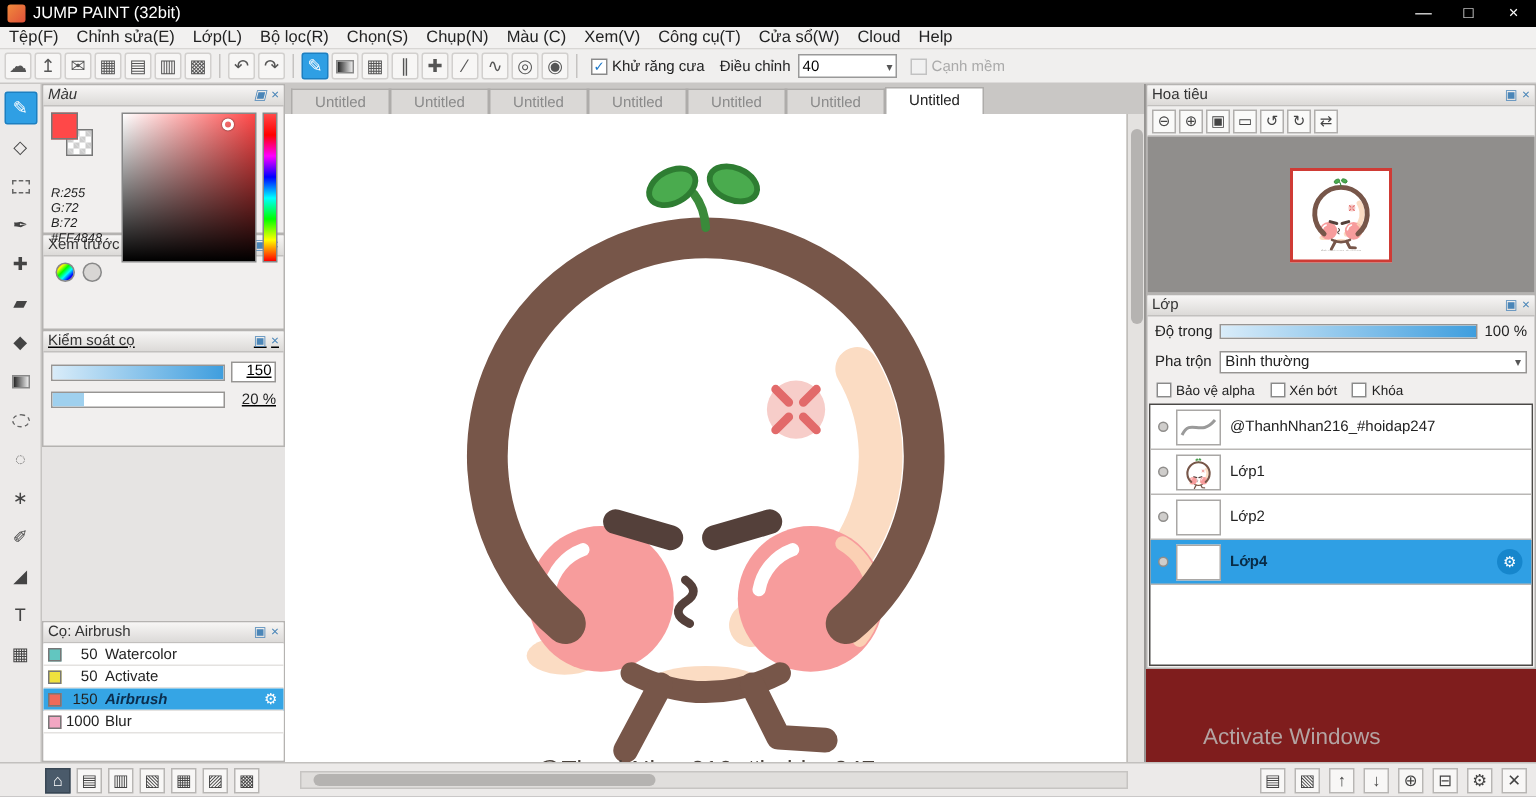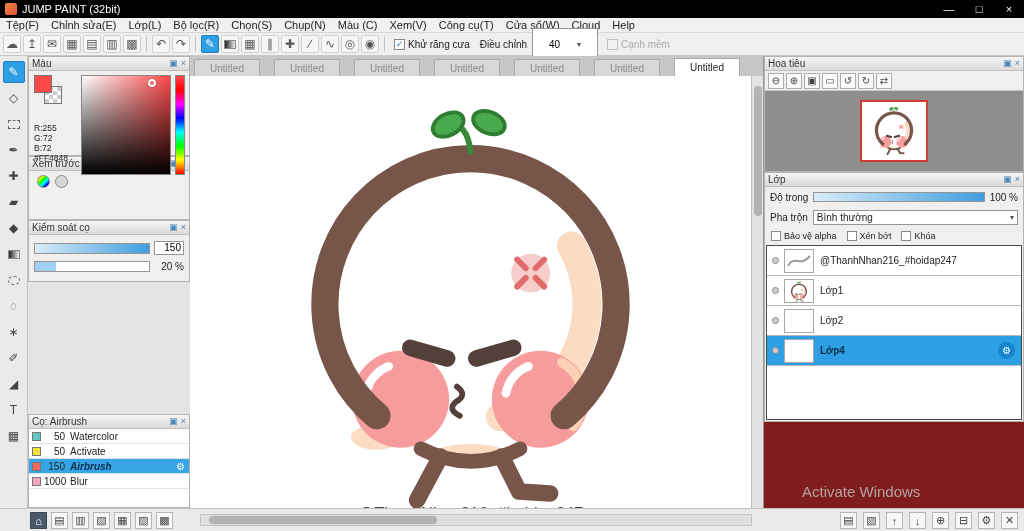--- a/index.html
+++ b/index.html
@@ -20,58 +20,58 @@
   
   .toolbar { position:absolute; left:0; top:33px; width:100%; height:23px; background:#f0efee; border-bottom:1px solid #c9c7c5; display:flex; align-items:center; padding:0 3px; gap:2px; font-size:11px; }
   .tbtn { width:18px; height:18px; display:flex; align-items:center; justify-content:center; font-size:12px; color:#555; border:1px solid #d2d0ce; background:#f7f6f5; border-radius:2px; }
   .tbtn.active { background:#2f9fe4; border-color:#1d7fc0; color:#fff; }
   .sep { width:1px; height:16px; background:#c5c3c1; margin:0 3px; }
   .grad-sq { width:12px; height:9px; background:linear-gradient(to right,#222,#eee); border:1px solid #888; }
   .checkwrap { display:flex; align-items:center; gap:3px; margin:0 4px; font-size:10px; color:#222; }
   .cbox { width:11px; height:11px; background:#fff; border:1px solid #8a8a8a; display:flex; align-items:center; justify-content:center; font-size:9px; color:#1f79c9; }
   .checkwrap.disabled .cbox { background:#f1f1f1; border-color:#c2c2c2; }
   .checkwrap.disabled .clabel { color:#aaa; }
-  .spin { width:66px; height:32px; background:#fff; border:1px solid #999; display:flex; align-items:center; font-size:10px; padding:0 16px; margin:0 3px; }
+  .spin { width:66px; height:16px; background:#fff; border:1px solid #999; display:flex; align-items:center; font-size:10px; padding:0 2px; margin:0 3px; }
   .spin .arrow { margin-left:auto; font-size:8px; color:#555; }
 
   
   .toolstrip { position:absolute; left:0; top:56px; width:28px; height:452px; background:#eceae9; border-right:1px solid #c6c4c2; display:flex; flex-direction:column; align-items:center; padding-top:3px; }
   .tool { width:22px; height:22px; margin:2px 0; display:flex; align-items:center; justify-content:center; font-size:12px; color:#444; border:1px solid transparent; border-radius:2px; }
   .tool.selected { background:#2f9fe4; border-color:#1d7fc0; color:#fff; }
   .dash-rect { width:12px; height:9px; border:1px dashed #666; }
   .dash-ellipse { width:12px; height:9px; border:1px dashed #666; border-radius:50%; }
 
   
   .leftpanels { position:absolute; left:28px; top:56px; width:162px; height:452px; display:flex; flex-direction:column; background:#e6e4e3; }
   .panel { border:1px solid #b5b3b1; background:#f1efee; }
   .ptitle { height:14px; background:linear-gradient(#f7f6f5,#dcdad8); border-bottom:1px solid #c2c0be; display:flex; align-items:center; padding:0 3px; font-size:10px; color:#333; }
   .picons { margin-left:auto; display:flex; gap:3px; }
   .picons span { font-size:9px; color:#4b86b8; line-height:1; }
   .checker { background-color:#fff; background-image:linear-gradient(45deg,#ccc 25%,transparent 25%,transparent 75%,#ccc 75%),linear-gradient(45deg,#ccc 25%,transparent 25%,transparent 75%,#ccc 75%); background-size:8px 8px; background-position:0 0,4px 4px; }
 
-  .color-panel { height:100px; }
+  .color-panel { height:100px;font-style:italic; }
   .color-body { position:relative; height:126px; }
   .swatch-front { position:absolute; left:5px; top:4px; width:18px; height:18px; border:1px solid #777; z-index:2; }
   .swatch-back { position:absolute; left:15px; top:15px; width:18px; height:18px; border:1px solid #777; }
   .rgbtext { position:absolute; left:5px; top:52px; font-size:8.5px; line-height:10px; color:#222; }
   .palettebtns { position:absolute; left:8px; top:104px; display:flex; gap:5px; }
   .palettebtns .pb { width:13px; height:13px; border-radius:50%; border:1px solid #888; }
   .pb.wheel { background:linear-gradient(135deg,#f00,#ff0,#0f0,#0ff,#00f,#f0f); }
   .pb.plain { background:#d8d6d4; }
   .sv-box { position:absolute; left:52px; top:4px; width:90px; height:100px; border:1px solid #888; background:linear-gradient(to top,#000,rgba(0,0,0,0)),linear-gradient(to right,#fff,#ff4848); }
   .sv-cursor { position:absolute; left:66px; top:3px; width:8px; height:8px; border:2px solid #fff; border-radius:50%; box-shadow:0 0 1px #000; }
   .hue-bar { position:absolute; left:146px; top:4px; width:10px; height:100px; border:1px solid #888; background:linear-gradient(to bottom,#ff4848,#f00,#f0f,#00f,#0ff,#0f0,#ff0,#f00); }
 
   .preview-panel { height:64px; }
   .preview-body { position:relative; height:48px; }
   .preview-white { position:absolute; left:0; top:0; width:34px; height:100%; background:#fff; border-right:1px solid #ddd; }
   .mmchip { position:absolute; left:2px; top:2px; font-size:8.5px; color:#2b6fc0; background:rgba(255,255,255,.9); padding:0 2px; z-index:2; }
   .preview-body svg { position:absolute; left:0; top:0; }
 
-  .control-panel { height:62px; }
+  .control-panel { height:78px;text-decoration:underline; }
   .ctl-row { display:flex; align-items:center; margin:6px 5px 0 5px; gap:4px; }
   .track { flex:1; height:11px; border:1px solid #979593; background:#fff; position:relative; overflow:hidden; }
   .track .fill-full { position:absolute; inset:0; background:linear-gradient(to right,#d9ecf9,#3f9ede); }
   .track .fill-part { position:absolute; left:0; top:0; bottom:0; width:18%; background:#9fd0ee; }
   .valuebox { width:30px; height:14px; background:#fff; border:1px solid #979593; font-size:10px; text-align:right; padding-right:2px; line-height:12px; }
   .pctlabel { width:30px; font-size:10px; text-align:right; color:#222; }
 
   .spacer { flex:1; background:#e6e4e3; }
 
   .brush-panel { height:94px; display:flex; flex-direction:column; }
@@ -79,31 +79,31 @@
   .brush-row { height:15px; display:flex; align-items:center; font-size:10px; color:#222; background:#fff; border-bottom:1px solid #e4e2e0; }
   .brush-row .swatch { width:9px; height:9px; border:1px solid #777; margin:0 3px; }
   .brush-row .bsize { width:26px; text-align:right; padding-right:5px; }
   .brush-row .bname { flex:1; white-space:nowrap; overflow:hidden; }
   .brush-row.selected { background:#35a5e5; }
   .brush-row.selected .bname { font-weight:bold; color:#0b2d4d;font-style:italic; }
   .brush-row .bgear { margin-left:auto; padding-right:4px; color:#fff; font-size:10px; }
 
   
   .canvaswrap { position:absolute; left:190px; top:56px; width:573px; height:452px; background:#c9c7c5; }
-  .tabbar { position:absolute; left:0; top:0; right:0; height:20px; background:#c9c7c5; display:flex; gap:14px; padding-left:4px; }
+  .tabbar { position:absolute; left:0; top:0; right:0; height:20px; background:#c9c7c5; display:flex; gap:0; padding-left:4px; }
   .tab { width:66px; height:17px; margin-top:3px; background:#dad8d6; border:1px solid #aeacaa; border-bottom:none; display:flex; align-items:center; justify-content:center; font-size:10px; color:#8a8a8a; }
   .tab.active { background:#fff; color:#222; height:18px; margin-top:2px; }
   .canvas { position:absolute; left:0; top:20px; right:12px; bottom:0; background:#fff; overflow:hidden; }
   .canvas svg { width:100%; height:100%; display:block; }
   .vscroll { position:absolute; right:0; top:20px; bottom:0; width:12px; background:#e4e2e0; border-left:1px solid #c0beba; }
   .vscroll .thumb { position:absolute; left:2px; top:10px; width:8px; height:130px; background:#b5b3b1; border-radius:4px; }
 
   
   .rightpanels { position:absolute; left:763px; top:56px; width:261px; height:452px; display:flex; flex-direction:column; background:#4c4a49; border-left:1px solid #9a9896; }
-  .nav-panel { height:116px; display:flex; flex-direction:column; }
+  .nav-panel { height:140px; display:flex; flex-direction:column; }
   .nav-toolbar { height:20px; background:#f0efee; border-bottom:1px solid #c9c7c5; display:flex; align-items:center; gap:2px; padding:0 3px; }
   .navbtn { width:16px; height:16px; border:1px solid #b0aeac; background:#fafaf9; display:flex; align-items:center; justify-content:center; font-size:10px; color:#444; }
   .nav-body { flex:1; background:#908e8c; display:flex; align-items:center; justify-content:center; }
   .thumbbox { background:#fff; border:2px solid #cf3b35; padding:1px; }
 
   .layer-panel { height:250px; display:flex; flex-direction:column; }
   .lrowctl { display:flex; align-items:center; padding:0 5px; gap:5px; height:20px; font-size:10px; color:#222; }
   .lrowctl .track { height:10px; }
   .blendsel { flex:1; height:15px; background:#fff; border:1px solid #979593; display:flex; align-items:center; font-size:10px; padding:0 3px; }
   .blendsel .arrow { margin-left:auto; font-size:8px; color:#555; }

